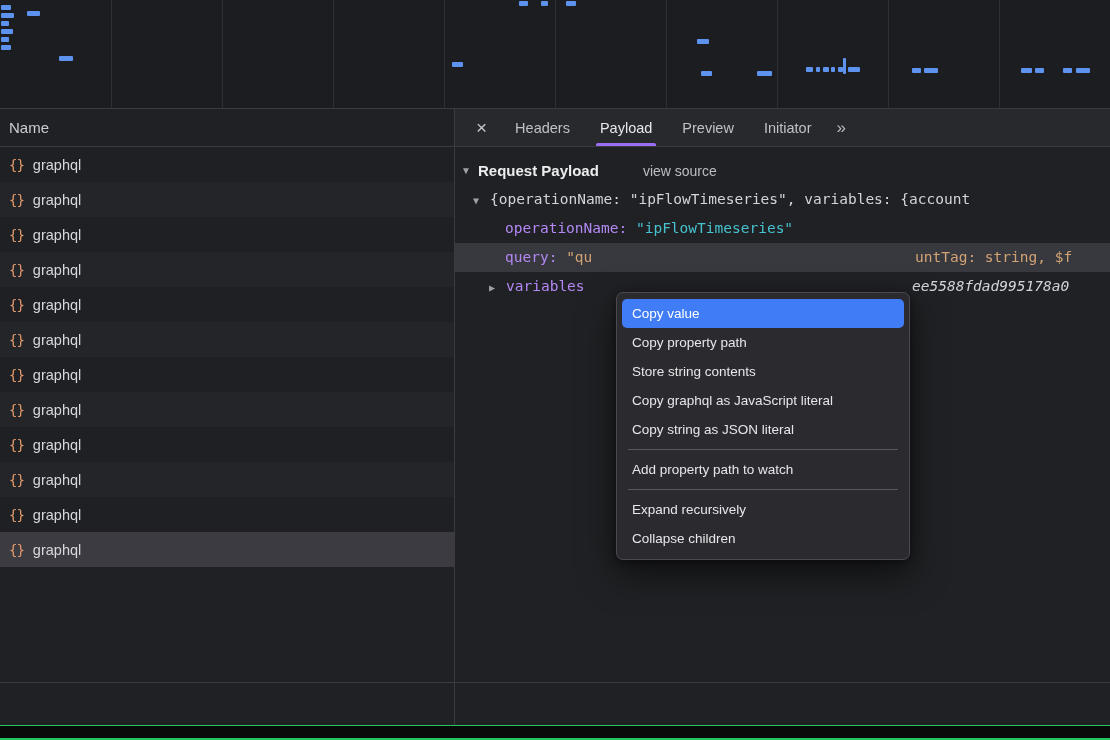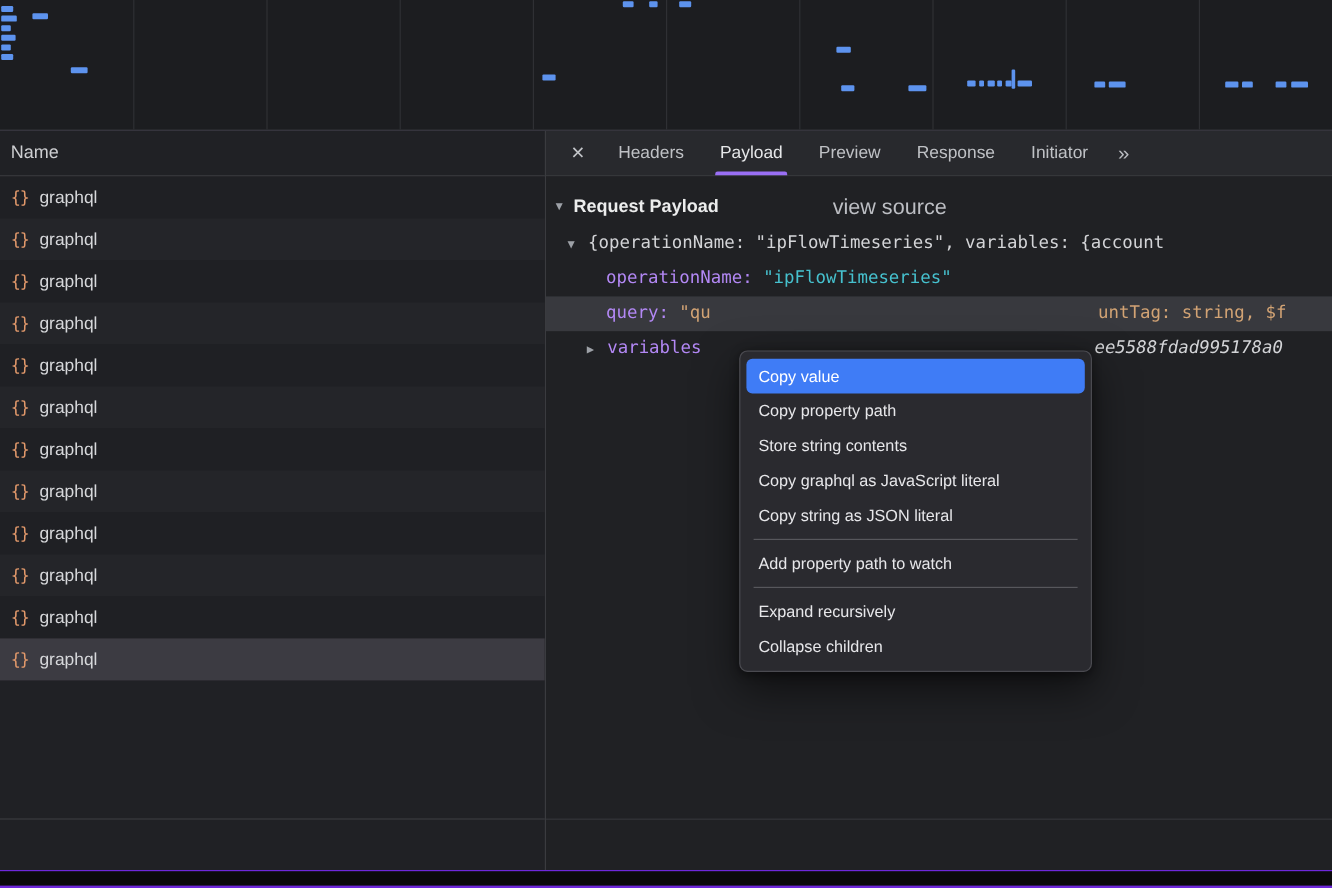--- a/index.html
+++ b/index.html
@@ -1,17 +1,17 @@
 <!DOCTYPE html>
 <html><head>
 <meta charset="utf-8">
 <style>
   * { margin:0; padding:0; box-sizing:border-box; }
   html,body { background:#ffffff; font-family:"Liberation Sans", sans-serif; }
-  .screen { position:relative; width:1110px; height:740px; background:#6d28d9; overflow:hidden; }
+  .screen { position:relative; width:1110px; height:740px; background:#22c55e; overflow:hidden; }
 
   
   .overview { position:relative; height:109px; background:#1c1d20; border-bottom:1px solid #3a3b3f; }
   .gridline { position:absolute; top:0; bottom:0; width:1px; background:#2f3034; }
   .ov-bar { position:absolute; background:#5d93ee; border-radius:1px; }
 
   
   .main { display:flex; height:616px; }
   .left { width:455px; background:#202125; border-right:1px solid #3a3b3f; display:flex; flex-direction:column; }
   .right { flex:1; min-width:0; background:#202124; display:flex; flex-direction:column; }
@@ -37,21 +37,21 @@
   .tab.active::after { content:""; position:absolute; left:11px; right:11px; bottom:0;
                        height:3px; background:#9a6ff5; border-radius:2px 2px 0 0; }
   .tab-overflow { margin-left:10px; color:#b9bbc0; font-size:17px; cursor:pointer; }
 
   
   .payload { flex:1; background:#202124; font-family:"DejaVu Sans Mono", monospace;
              position:relative; overflow:hidden; }
   .payload-header { display:flex; align-items:center; padding:15px 0 6px 6px;
                     font-family:"Liberation Sans", sans-serif; }
   .ph-title { font-weight:bold; color:#eceded; font-size:15px; }
-  .ph-src { margin-left:95px; color:#bcbec3; font-size:18px; cursor:pointer; }
+  .ph-src { margin-left:44px; color:#bcbec3; font-size:14px; cursor:pointer; }
   .tri { color:#9da1a7; font-size:10px; margin-right:5px; display:inline-block; width:12px; }
   .tline { height:29px; line-height:29px; font-size:14.5px; color:#d3d4d7;
            white-space:nowrap; position:relative; overflow:hidden; }
   .ind1 { padding-left:18px; }
   .ind2 { padding-left:50px; }
   .ind2b{ padding-left:34px; }
   .key { color:#b388f5; }
   .str-teal { color:#46c1ce; }
   .str-tan  { color:#d2a374; }
   .tline.hl { background:#38393e; }
@@ -180,21 +180,20 @@
       <div class="panel-footer"></div>
     </div>
 
     <div class="right">
 
       <div class="tabbar">
         <span class="tab-close">×</span>
         <div class="tab">Headers</div>
         <div class="tab active">Payload</div>
         <div class="tab">Preview</div>
-        <div class="tab">Response</div>
         <div class="tab">Initiator</div>
         <span class="tab-overflow">»</span>
       </div>
 
       <div class="payload">
 
         <div class="payload-header">
           <span class="tri">▼</span>
           <span class="ph-title">Request Payload</span>
           <span class="ph-src">view source</span>

